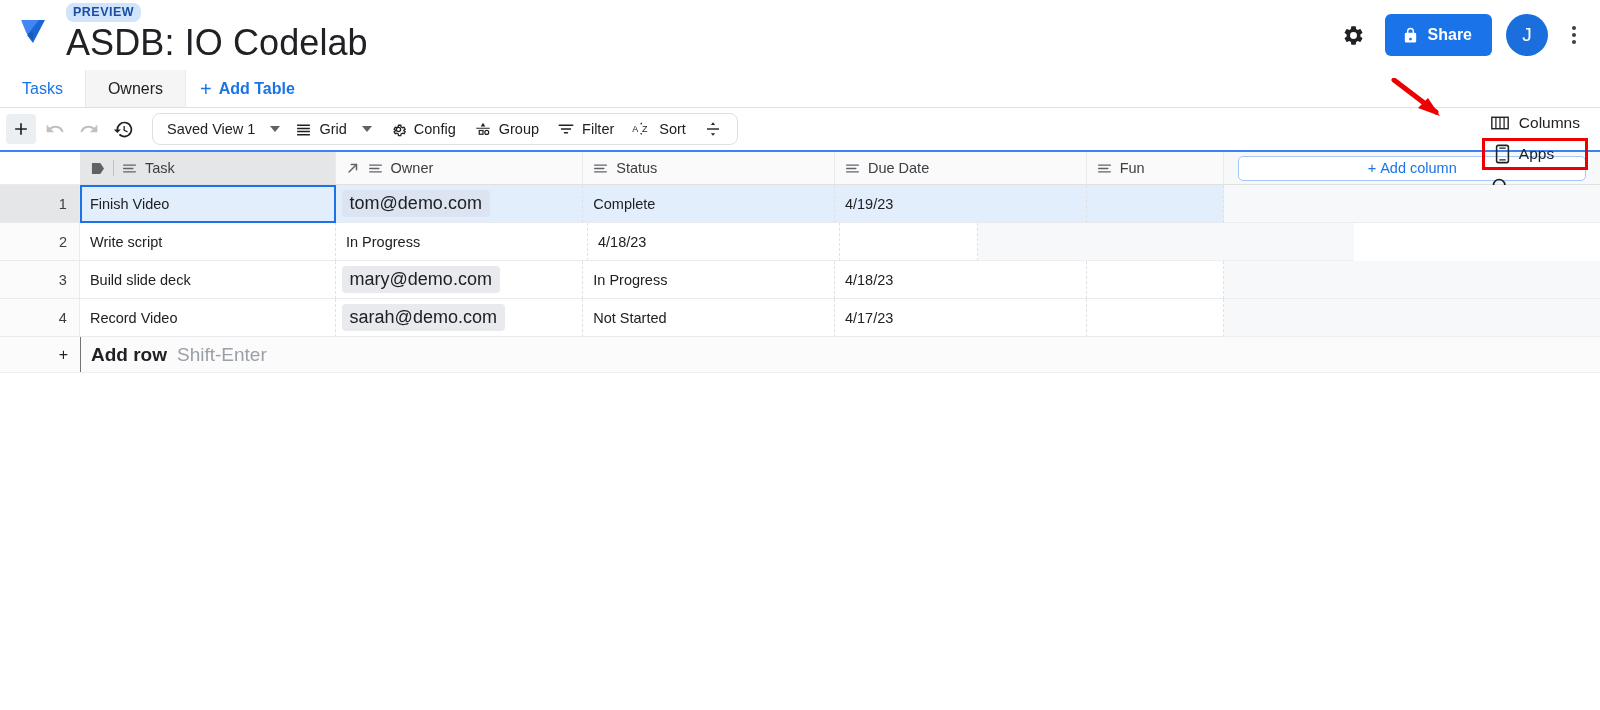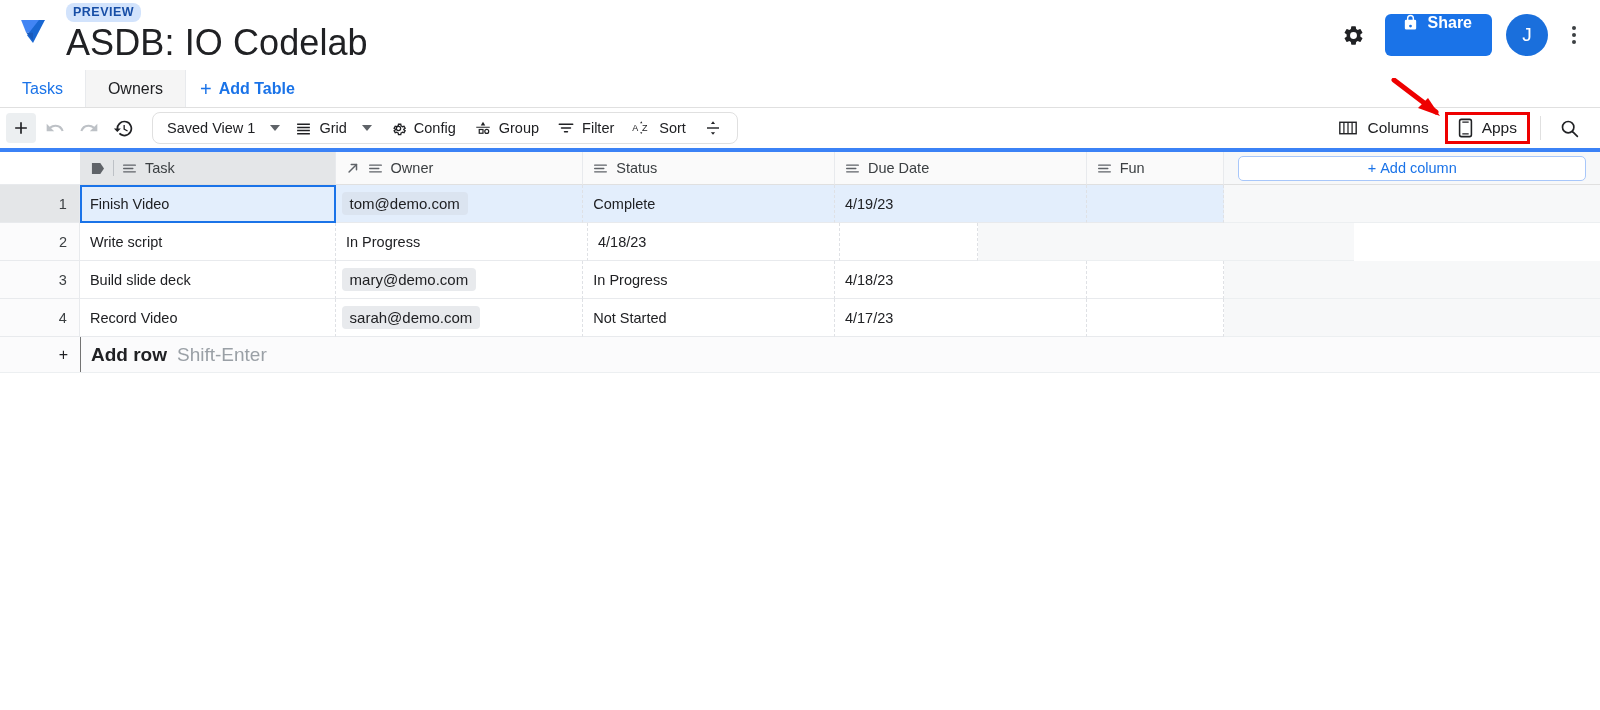--- a/index.html
+++ b/index.html
@@ -57,21 +57,21 @@
   }
   .icon-btn {
     width: 34px; height: 34px;
     display: flex; align-items: center; justify-content: center;
     border-radius: 50%;
     cursor: pointer;
     background: transparent;
     border: none;
   }
   .share-btn {
-    display: flex; gap: 9px;
+    display: flex; align-items: center; gap: 9px;
     background: #1a73e8;
     color: #fff;
     border: none;
     border-radius: 6px;
     height: 42px;
     padding: 0 20px 0 17px;
     font-size: 16px;
     font-weight: bold;
     cursor: pointer;
     font-family: "Liberation Sans", sans-serif;
@@ -124,21 +124,21 @@
   }
   .plus-glyph { font-size: 20px; font-weight: normal; line-height: 1; }
 
   
   .toolbar {
     height: 44px;
     display: flex;
     align-items: center;
     padding: 0 8px 0 4px;
     position: relative;
-    border-bottom: 4px solid #3b82f6;
+    border-bottom: 2px solid #3b82f6;
     background: #fff;
   }
   .tb-icon {
     width: 30px; height: 30px;
     display: flex; align-items: center; justify-content: center;
     border-radius: 4px;
     cursor: pointer;
     margin: 0 2px;
   }
   .tb-icon.active { background: #eceff1; }
@@ -165,21 +165,21 @@
     width: 0; height: 0;
     border-left: 5px solid transparent;
     border-right: 5px solid transparent;
     border-top: 6px solid #5f6368;
     margin-left: 8px;
   }
   .toolbar-right {
     position: absolute;
     right: 8px;
     top: 0; bottom: 0;
-    display: flex; align-items: center;
+    display: flex;  flex-direction: column;
   }
   .tr-item {
     display: flex; align-items: center; gap: 9px;
     font-size: 15.5px;
     color: #202124;
     padding: 6px 12px;
     cursor: pointer;
     white-space: nowrap;
   }
   .apps-box {
@@ -256,21 +256,21 @@
   .cell-selected {
     outline: 2px solid #1a73e8;
     outline-offset: -2px;
     background: #e3eefc;
     z-index: 3;
   }
   .chip {
     background: #e8eaed;
     border-radius: 4px;
     padding: 3px 8px;
-    font-size: 15px;
+    font-size: 18px;
     margin: 0 -4px;
   }
   .cell.sel-row .chip { background: #dbe4f0; }
   .hdr-flag { display: flex; align-items: center; gap: 8px; }
   .vsep { width: 1px; height: 16px; background: #bdc1c6; }
   .addrow {
     display: flex; align-items: center;
     height: 36px;
     background: #fbfbfc;
     border-bottom: 1px solid #eceff1;

